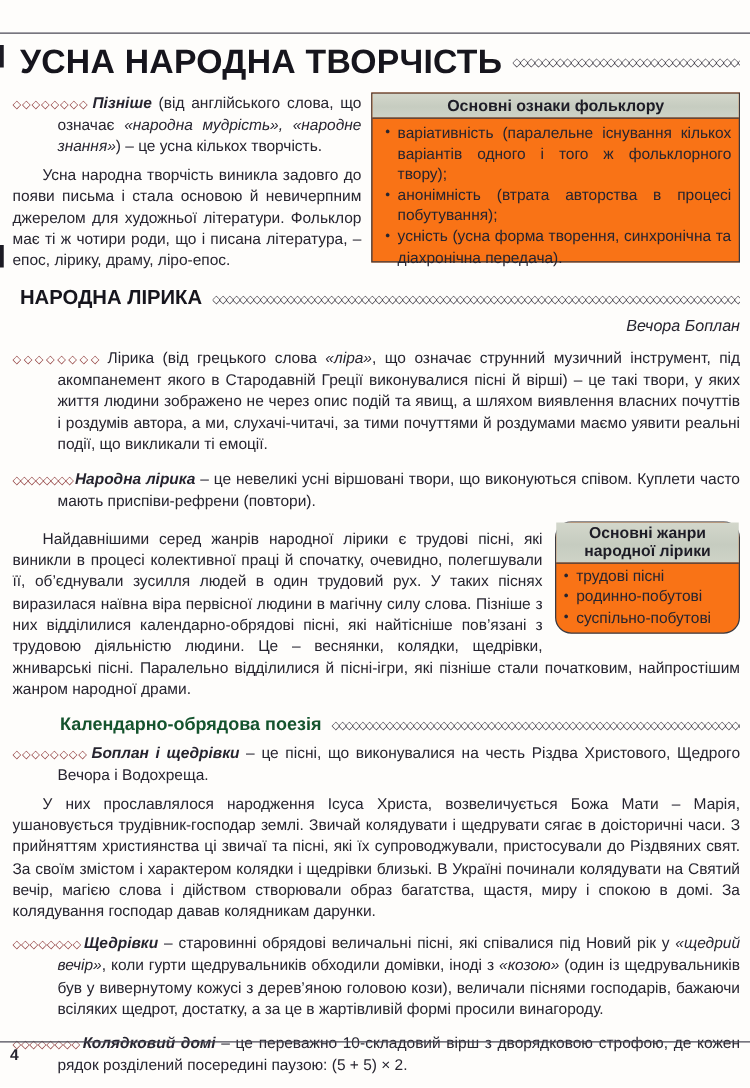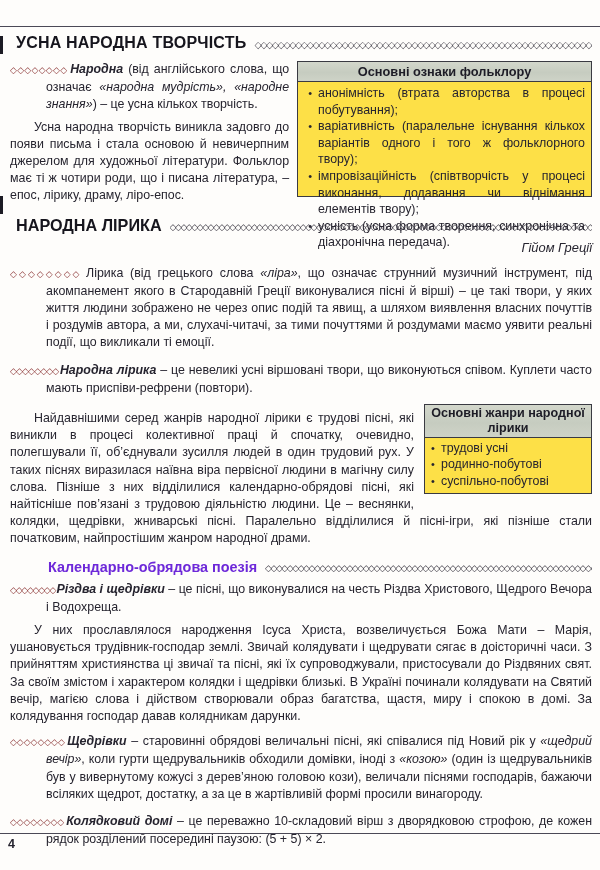--- a/index.html
+++ b/index.html
@@ -14,124 +14,123 @@
   }
   .inner{padding:0 8px 0 10px;}
   .rule-top{position:absolute;top:26px;left:0;width:600px;height:1.4px;background:#4b4956;}
   .rule-bottom{position:absolute;top:833px;left:0;width:600px;height:1.4px;background:#4b4956;}
   .page-number{position:absolute;top:837px;left:8px;font-size:12.5px;font-weight:bold;color:#26242f;}
   .edge-tab{position:absolute;left:0;width:3px;height:18px;background:#1c1b24;}
   .tab-1{top:36px;}
   .tab-2{top:196px;}
 
   .title-row{display:flex;align-items:center;margin:34px 0 0 0;padding:0 0 0 6px;}
-  .doc-title{font-size:16px;font-weight:bold;letter-spacing:.2px;color:#16151d;white-space:nowrap;}
+  .doc-title{font-size:27px;font-weight:bold;letter-spacing:.2px;color:#16151d;white-space:nowrap;}
   .chain{flex:1;overflow:hidden;white-space:nowrap;font-size:9.5px;letter-spacing:-1.5px;color:#37343f;margin-left:8px;transform:translateY(1px);}
   .chain.small{font-size:9px;}
 
   .cols{display:flex;margin-top:9px;}
   .col-left{width:283px;}
   .col-left p{margin:0;font-size:12.4px;line-height:17px;text-align:justify;}
   .p-hang{padding-left:36px;text-indent:-36px;}
   .p-indent{text-indent:24px;margin-top:6px !important;}
 
   .cr{color:#8b3434;font-size:9px;letter-spacing:-1.3px;}
   .b{font-weight:normal;}
   .i{font-style:italic;}
   .bi{font-weight:bold;font-style:italic;}
 
-  .box{border:1.3px solid #3a3a42;background:#fde047;}
+  .box{border:1.3px solid #3a3a42;background:#f97316;}
   .box-header{
     background:linear-gradient(180deg,#d3d7cb 0%,#c6ccc0 55%,#ced3c7 100%);
     border-bottom:1.3px solid #3a3a42;
     text-align:center;font-weight:bold;font-size:12.8px;color:#1d1c26;
     padding:2px 4px;line-height:15px;
   }
   .box-body{padding:3px 6px 5px 4px;}
   .box-li{display:flex;font-size:12.4px;line-height:16.6px;text-align:justify;}
   .box-li::before{content:"•";width:16px;flex:0 0 16px;text-align:center;font-size:11px;}
   .features-box{width:299px;margin-left:8px;height:136px;box-sizing:border-box;}
 
   .h2-row{display:flex;align-items:center;margin-top:12px;padding-left:6px;}
   .h2{font-size:16.2px;font-weight:bold;color:#16151d;white-space:nowrap;}
   .quote-wrap{margin-top:5px;text-align:right;font-style:italic;font-size:12.9px;line-height:16.5px;}
   .quote-author{font-style:italic;}
 
   .para{margin:0;font-size:12.4px;line-height:17.2px;text-align:justify;}
   .mt6{margin-top:6px;} .mt8{margin-top:8px;} .mt10{margin-top:10px;}
 
   .float-wrap{margin-top:7px;overflow:hidden;}
-  .genres-box{float:right;width:168px;margin-left:10px;margin-bottom:2px;box-sizing:border-box;}
+  .genres-box{float:right;width:148px;margin-left:10px;margin-bottom:2px;box-sizing:border-box;border-radius:13px;}
   .genres-box .box-header{font-size:12.6px;padding:1px 2px;}
   .genres-box .box-li{line-height:16.4px;text-align:left;}
   .genres-box .box-body{padding:2px 2px 4px 0;}
 
   .h3-row{display:flex;align-items:center;margin-top:11px;padding-left:38px;}
-  .h3{font-size:14.4px;font-weight:bold;color:#6d28d9;white-space:nowrap;}
+  .h3{font-size:14.4px;font-weight:bold;color:#14532d;white-space:nowrap;}
 </style>
 </head>
 <body>
 
 <div class="page">
   <div class="rule-top"></div>
   <div class="edge-tab tab-1"></div>
   <div class="edge-tab tab-2"></div>
 
   <div class="inner">
 
     <div class="title-row">
       <span class="doc-title">УСНА НАРОДНА ТВОРЧІСТЬ</span>
       <span class="chain">◇◇◇◇◇◇◇◇◇◇◇◇◇◇◇◇◇◇◇◇◇◇◇◇◇◇◇◇◇◇◇◇◇◇◇◇◇◇◇◇◇◇◇◇◇◇◇◇◇◇◇◇◇◇◇◇◇◇◇◇◇◇◇◇◇◇◇◇◇◇◇◇◇◇◇◇◇◇◇◇◇◇◇◇◇◇◇◇◇◇</span>
     </div>
 
     <div class="cols">
       <div class="col-left">
-        <p class="p-hang"><span class="cr">◇◇◇◇◇◇◇◇ </span><span class="bi">Народна</span><span> (від англійського слова, що означає </span><span class="i">«народна мудрість», «народне знання»</span><span>) – це усна кількох творчість.</span></p>
+        <p class="p-hang"><span class="cr">◇◇◇◇◇◇◇◇ </span><span class="bi">Пізніше</span><span> (від англійського слова, що означає </span><span class="i">«народна мудрість», «народне знання»</span><span>) – це усна кількох творчість.</span></p>
         <p class="p-indent">Усна народна творчість виникла задовго до появи письма і стала основою й невичерпним джерелом для художньої літератури. Фольклор має ті ж чотири роди, що і писана література, – епос, лірику, драму, ліро-епос.</p>
       </div>
       <div class="box features-box">
         <div class="box-header">Основні ознаки фольклору</div>
         <div class="box-body">
+            <div class="box-li">варіативність (паралельне існування кількох варіантів одного і того ж фольклорного твору);</div>
             <div class="box-li">анонімність (втрата авторства в процесі побутування);</div>
-            <div class="box-li">варіативність (паралельне існування кількох варіантів одного і того ж фольклорного твору);</div>
-            <div class="box-li">імпровізаційність (співтворчість у процесі виконання, додавання чи віднімання елементів твору);</div>
             <div class="box-li">усність (усна форма творення, синхронічна та діахронічна передача).</div>
           </div>
       </div>
     </div>
 
     <div class="h2-row">
       <span class="h2">НАРОДНА ЛІРИКА</span>
       <span class="chain small">◇◇◇◇◇◇◇◇◇◇◇◇◇◇◇◇◇◇◇◇◇◇◇◇◇◇◇◇◇◇◇◇◇◇◇◇◇◇◇◇◇◇◇◇◇◇◇◇◇◇◇◇◇◇◇◇◇◇◇◇◇◇◇◇◇◇◇◇◇◇◇◇◇◇◇◇◇◇◇◇◇◇◇◇◇◇◇◇◇◇◇◇◇◇◇◇◇◇◇◇◇◇◇◇◇◇◇◇◇◇</span>
     </div>
     <div class="quote-wrap">
-      <div class="quote-author">Гійом Греції</div>
+      <div class="quote-author">Вечора Боплан</div>
     </div>
 
     <p class="para p-hang mt8"><span class="cr">◇◇◇◇◇◇◇◇ </span><span class="b">Лірика</span><span> (від грецького слова </span><span class="i">«ліра»</span><span>, що означає струнний музичний інструмент, під акомпанемент якого в Стародавній Греції виконувалися пісні й вірші) – це такі твори, у яких життя людини зображено не через опис подій та явищ, а шляхом виявлення власних почуттів і роздумів автора, а ми, слухачі-читачі, за тими почуттями й роздумами маємо уявити реальні події, що викликали ті емоції.</span></p>
     <p class="para p-hang mt10"><span class="cr">◇◇◇◇◇◇◇◇ </span><span class="bi">Народна лірика</span><span> – це невеликі усні віршовані твори, що виконуються співом. Куплети часто мають приспіви-рефрени (повтори).</span></p>
 
     <div class="float-wrap">
       <div class="box genres-box">
         <div class="box-header">Основні жанри народної лірики</div>
         <div class="box-body">
-            <div class="box-li">трудові усні</div>
+            <div class="box-li">трудові пісні</div>
             <div class="box-li">родинно-побутові</div>
             <div class="box-li">суспільно-побутові</div>
           </div>
       </div>
       <p class="para p-indent">Найдавнішими серед жанрів народної лірики є трудові пісні, які виникли в процесі колективної праці й спочатку, очевидно, полегшували її, об’єднували зусилля людей в один трудовий рух. У таких піснях виразилася наївна віра первісної людини в магічну силу слова. Пізніше з них відділилися календарно-обрядові пісні, які найтісніше пов’язані з трудовою діяльністю людини. Це – веснянки, колядки, щедрівки, жниварські пісні. Паралельно відділилися й пісні-ігри, які пізніше стали початковим, найпростішим жанром народної драми.</p>
     </div>
 
     <div class="h3-row">
       <span class="h3">Календарно-обрядова поезія</span>
       <span class="chain small">◇◇◇◇◇◇◇◇◇◇◇◇◇◇◇◇◇◇◇◇◇◇◇◇◇◇◇◇◇◇◇◇◇◇◇◇◇◇◇◇◇◇◇◇◇◇◇◇◇◇◇◇◇◇◇◇◇◇◇◇◇◇◇◇◇◇◇◇◇◇◇◇◇◇◇◇◇◇◇◇◇◇◇◇◇◇◇◇◇◇◇◇◇◇◇◇◇◇◇◇</span>
     </div>
 
-    <p class="para p-hang mt6"><span class="cr">◇◇◇◇◇◇◇◇ </span><span class="bi">Різдва і щедрівки</span><span> – це пісні, що виконувалися на честь Різдва Христового, Щедрого Вечора і Водохреща.</span></p>
+    <p class="para p-hang mt6"><span class="cr">◇◇◇◇◇◇◇◇ </span><span class="bi">Боплан і щедрівки</span><span> – це пісні, що виконувалися на честь Різдва Христового, Щедрого Вечора і Водохреща.</span></p>
     <p class="para p-indent mt8"><span>У них </span><span class="b">прославлялося народження Ісуса Христа, возвеличується Божа Мати – Марія, ушановується трудівник-господар землі</span><span>. Звичай колядувати і щедрувати сягає в доісторичні часи. З прийняттям християнства ці звичаї та пісні, які їх супроводжували, пристосували до Різдвяних свят. За своїм змістом і характером колядки і щедрівки близькі. В Україні починали колядувати на Святий вечір, магією слова і дійством створювали образ багатства, щастя, миру і спокою в домі. За колядування господар давав колядникам дарунки.</span></p>
     <p class="para p-hang mt8"><span class="cr">◇◇◇◇◇◇◇◇ </span><span class="bi">Щедрівки</span><span> – старовинні обрядові величальні пісні, які співалися під Новий рік у </span><span class="i">«щедрий вечір»</span><span>, коли гурти щедрувальників обходили домівки, іноді з </span><span class="i">«козою»</span><span> (один із щедрувальників був у вивернутому кожусі з дерев’яною головою кози), величали піснями господарів, бажаючи всіляких щедрот, достатку, а за це в жартівливій формі просили винагороду.</span></p>
     <p class="para p-hang mt10"><span class="cr">◇◇◇◇◇◇◇◇ </span><span class="bi">Колядковий домі</span><span> – це переважно 10-складовий вірш з дворядковою строфою, де кожен рядок розділений посередині паузою: (5 + 5) × 2.</span></p>
 
   </div>
 
   <div class="rule-bottom"></div>
   <div class="page-number">4</div>
 </div>
 

